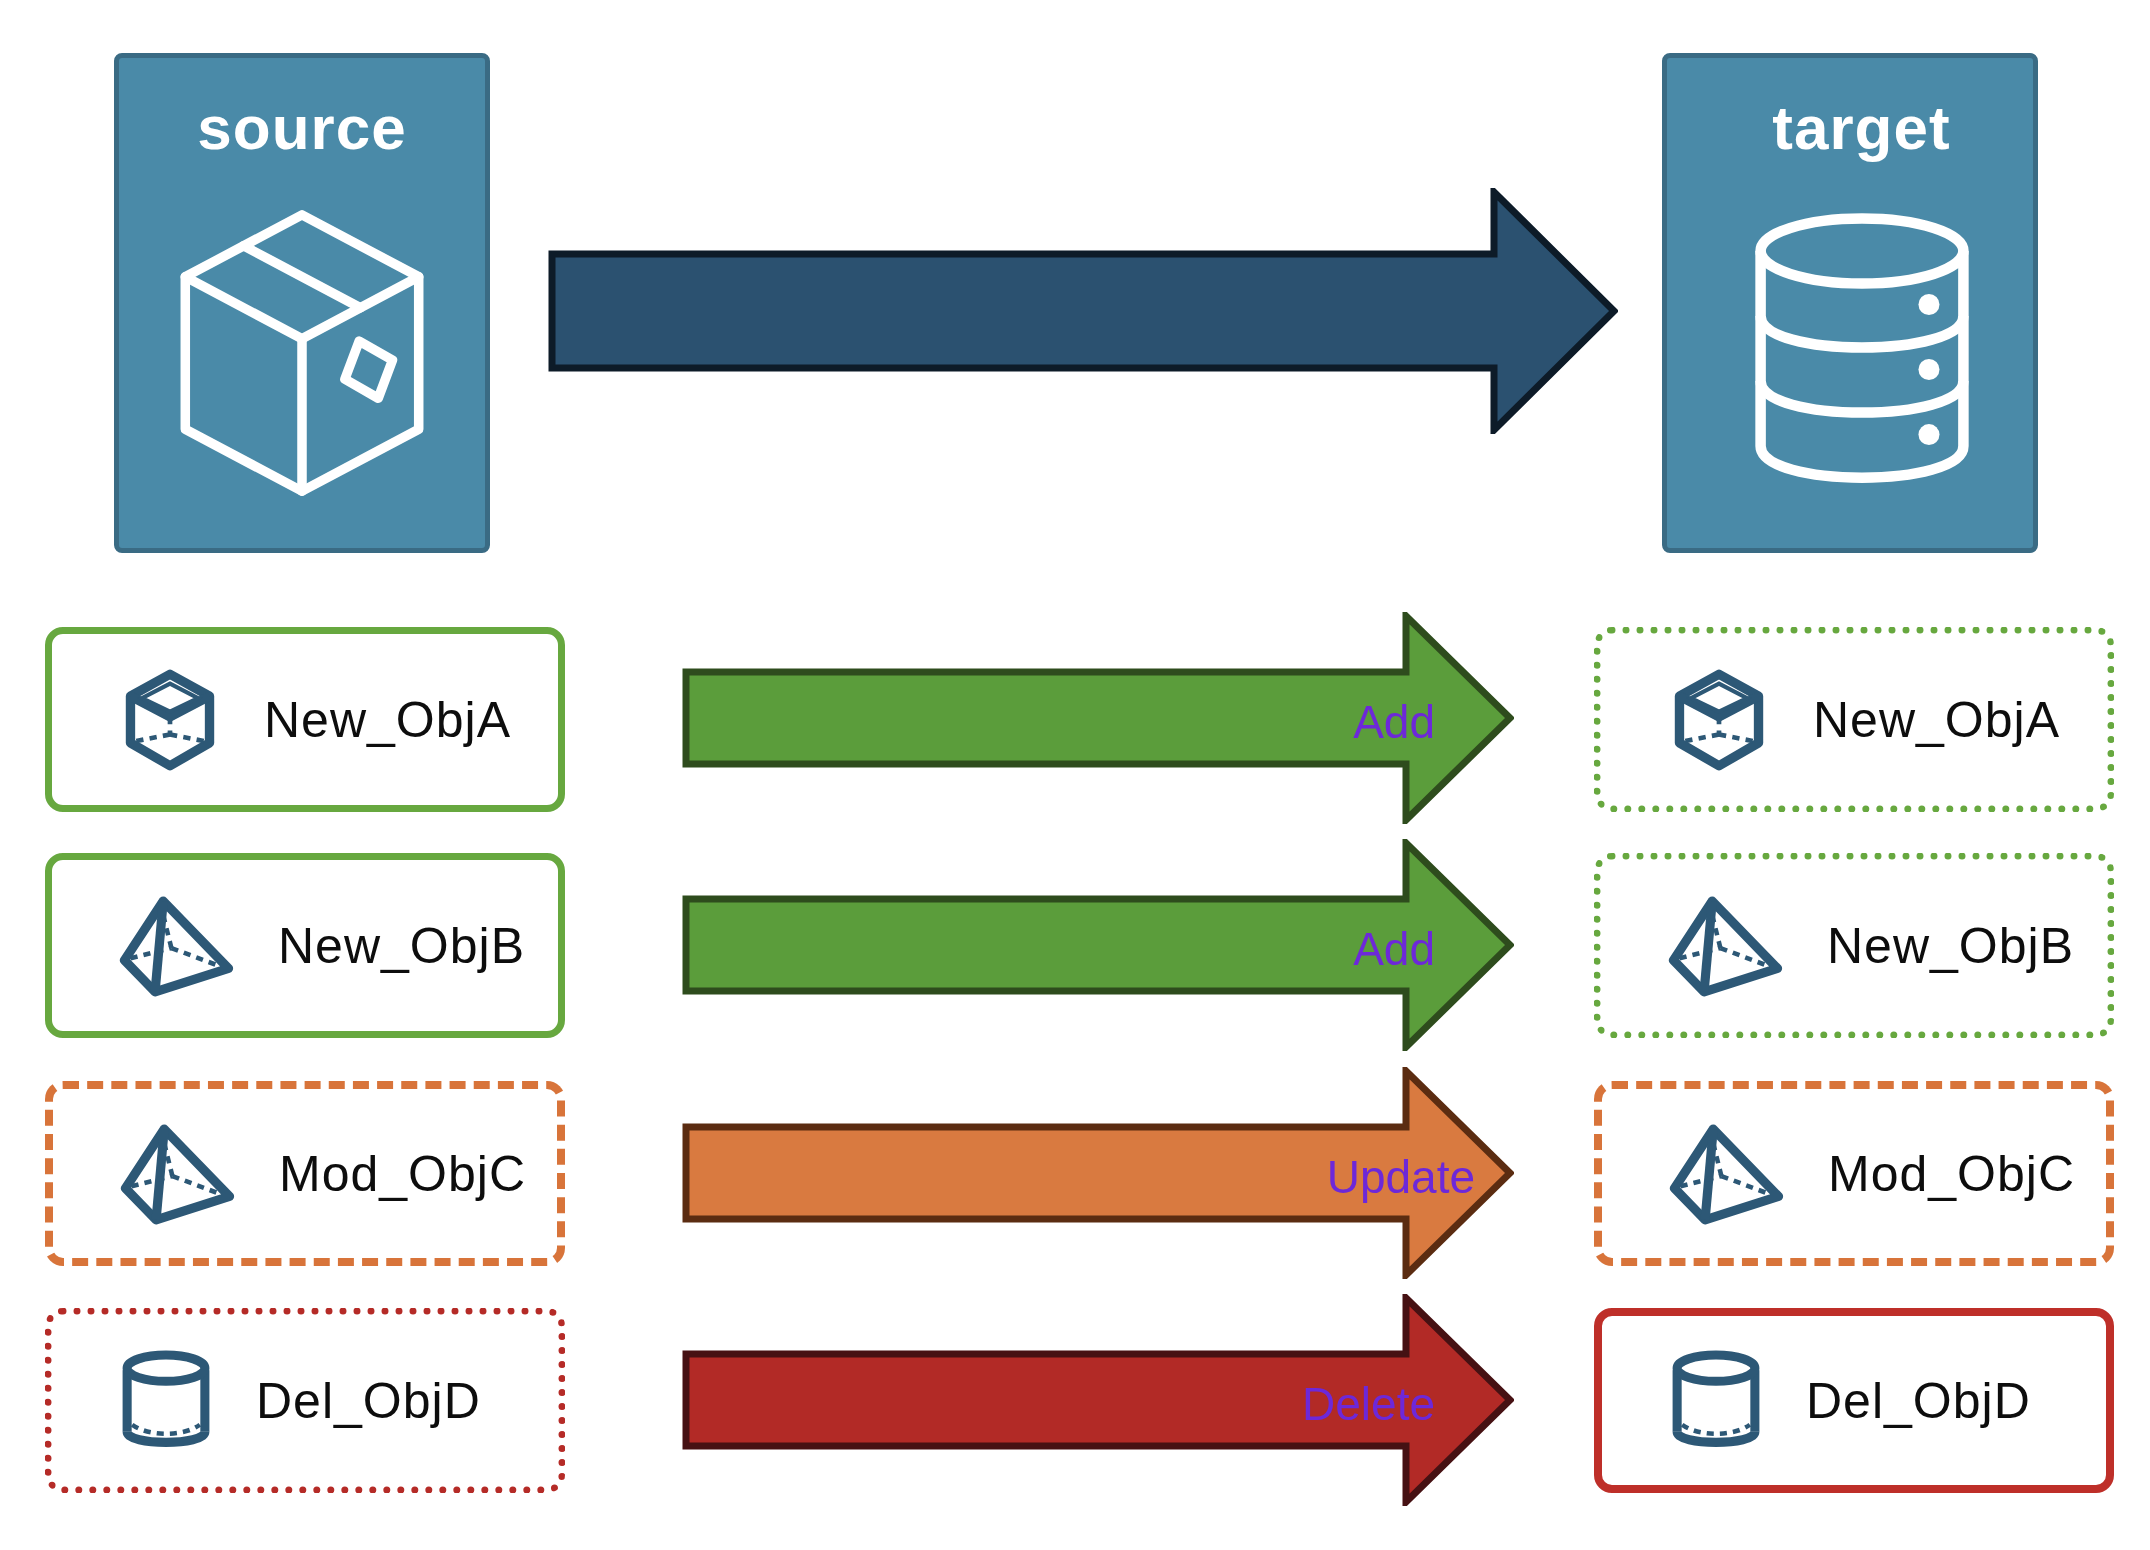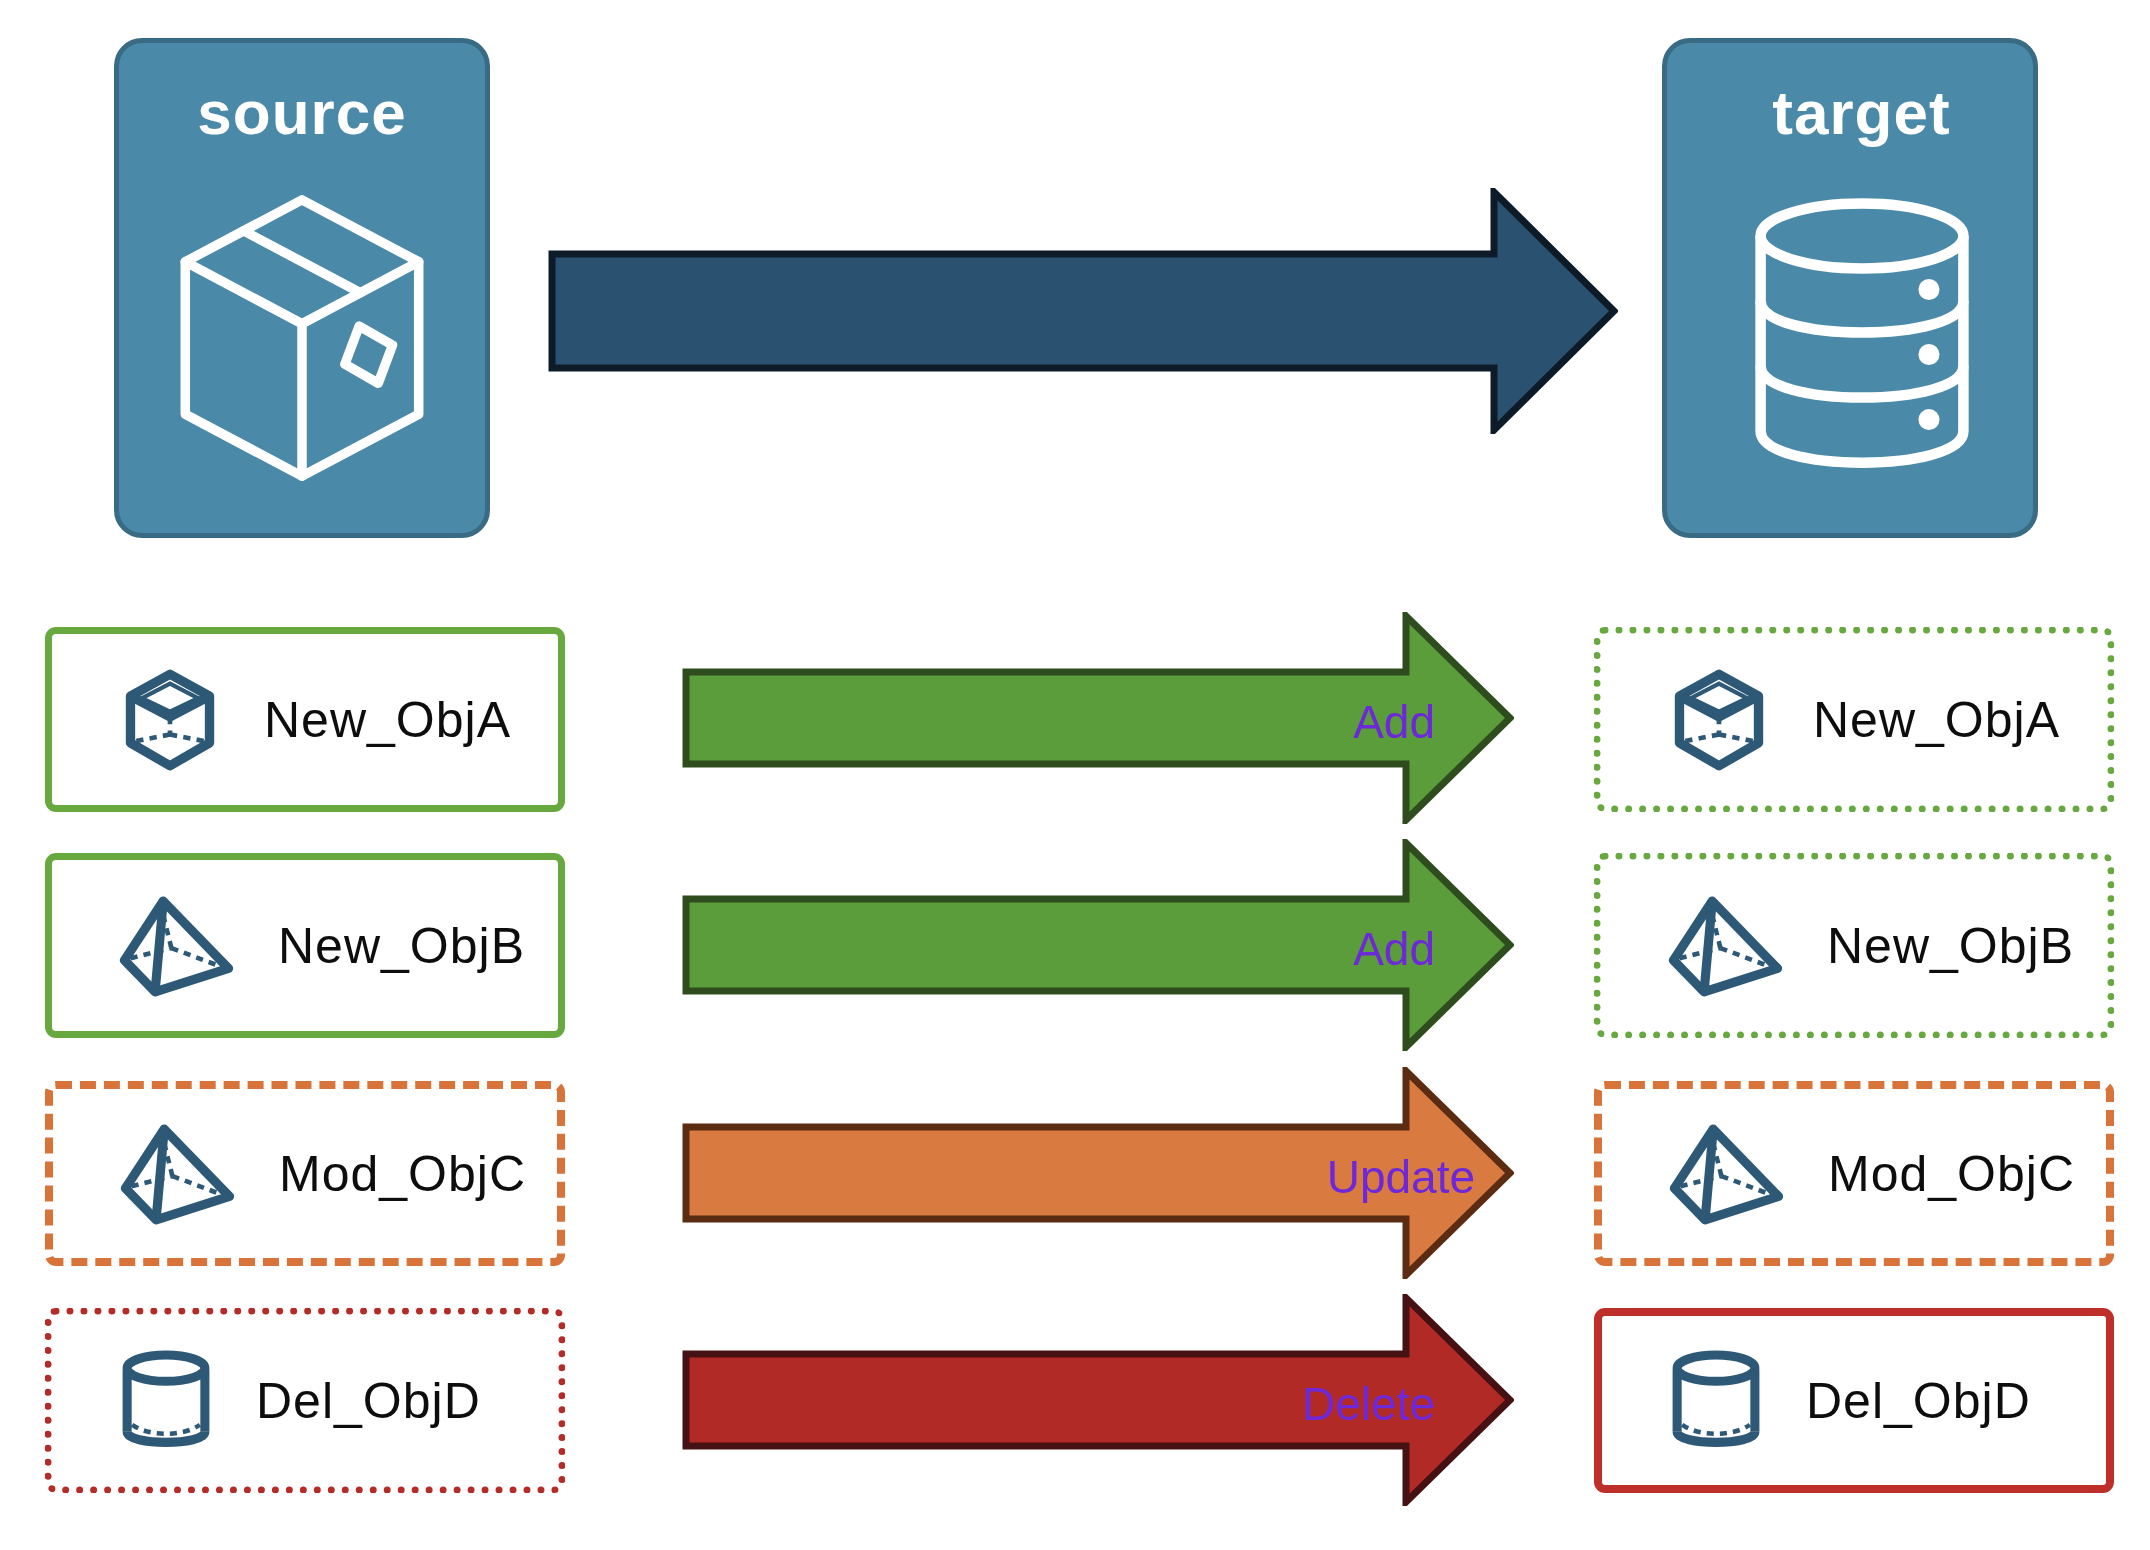--- a/index.html
+++ b/index.html
@@ -2,38 +2,38 @@
 <html><head>
 <meta charset="utf-8">
 <style>
   html,body{margin:0;padding:0;background:#ffffff;}
   .canvas{
     position:relative;width:2150px;height:1550px;background:#ffffff;overflow:hidden;
     font-family:"Liberation Sans", sans-serif;
   }
   
   .panel{
-    position:absolute;top:38px;width:376px;height:500px;box-sizing:border-box;
-    background:#4A8AA8;border:5px solid #3A6B84;border-radius:28px;
+    position:absolute;top:53px;width:376px;height:500px;box-sizing:border-box;
+    background:#4A8AA8;border:5px solid #3A6B84;border-radius:8px;
     display:flex;flex-direction:column;align-items:center;
   }
   .panel-title{
     margin-top:34px;color:#ffffff;font-size:62px;font-weight:bold;letter-spacing:1px;
   }
   .panel-icon{margin-top:42px;}
   
   .main-arrow{position:absolute;left:548px;top:188px;}
   .main-arrow-label{
     position:absolute;left:560px;top:286px;width:950px;text-align:center;
     color:#ffffff;font-size:46px;
   }
   
   .obj-box{
     position:absolute;width:520px;height:185px;box-sizing:border-box;background:#ffffff;
-    border-radius:11px;display:flex;align-items:center;padding-left:66px;
+    border-radius:18px;display:flex;align-items:center;padding-left:66px;
   }
   .obj-box .obj-icon{flex:0 0 auto;}
   .obj-label{margin-left:42px;color:#0d0d0d;font-size:50px;letter-spacing:1px;}
   .left-col{left:45px;}
   .right-col{left:1594px;}
   .b-green-solid {border:7px solid  #67A83F;}
   .b-green-dotted{border:7px dotted #67A83F;}
   .b-orange-dashed{border:8px dashed #D8743A;}
   .b-red-dotted {border:7px dotted #B52B27;}
   .b-red-solid  {border:8px solid  #BE2F29;}

